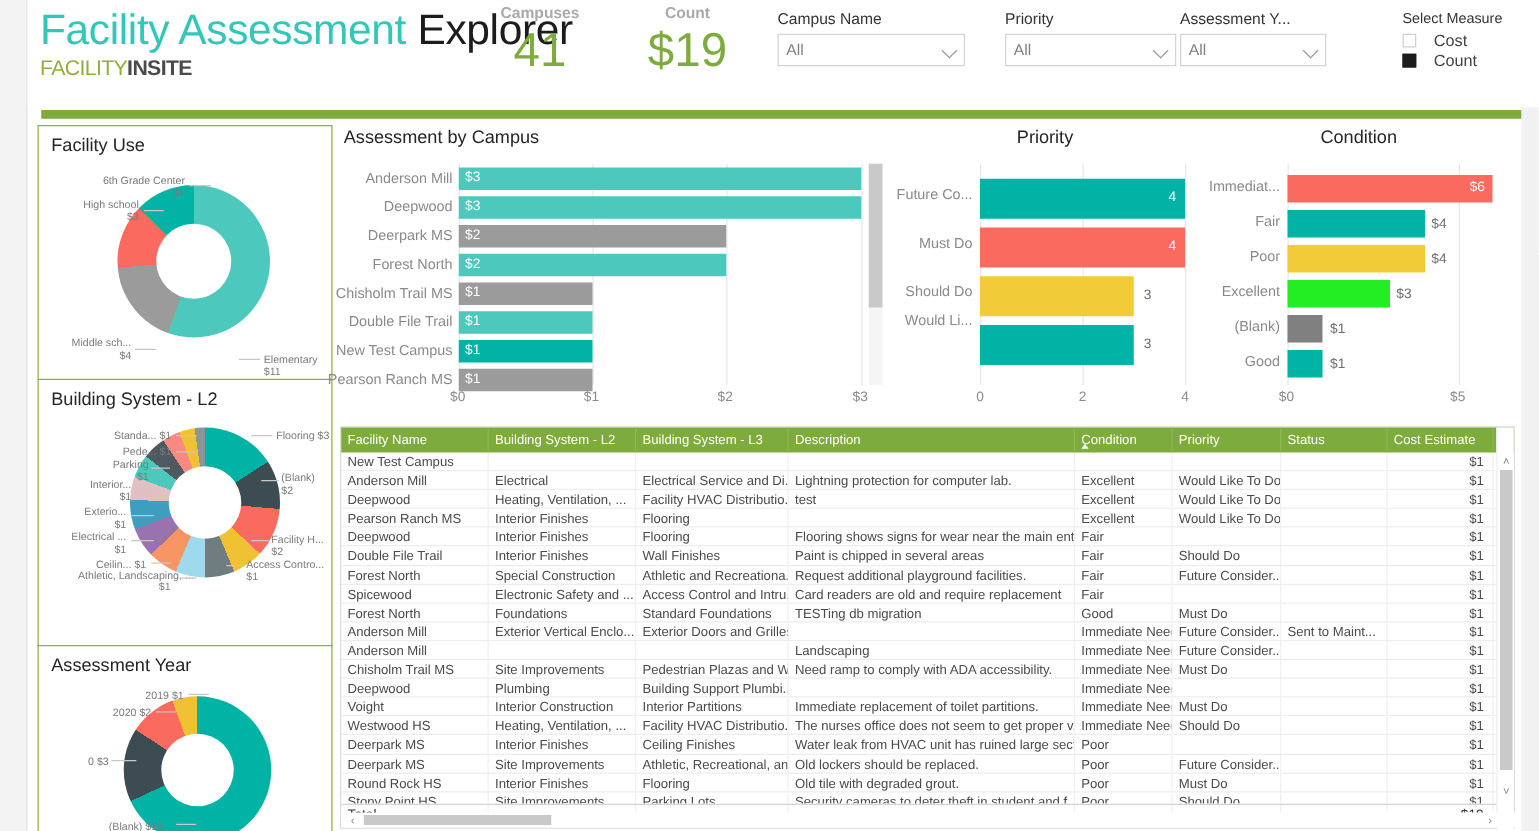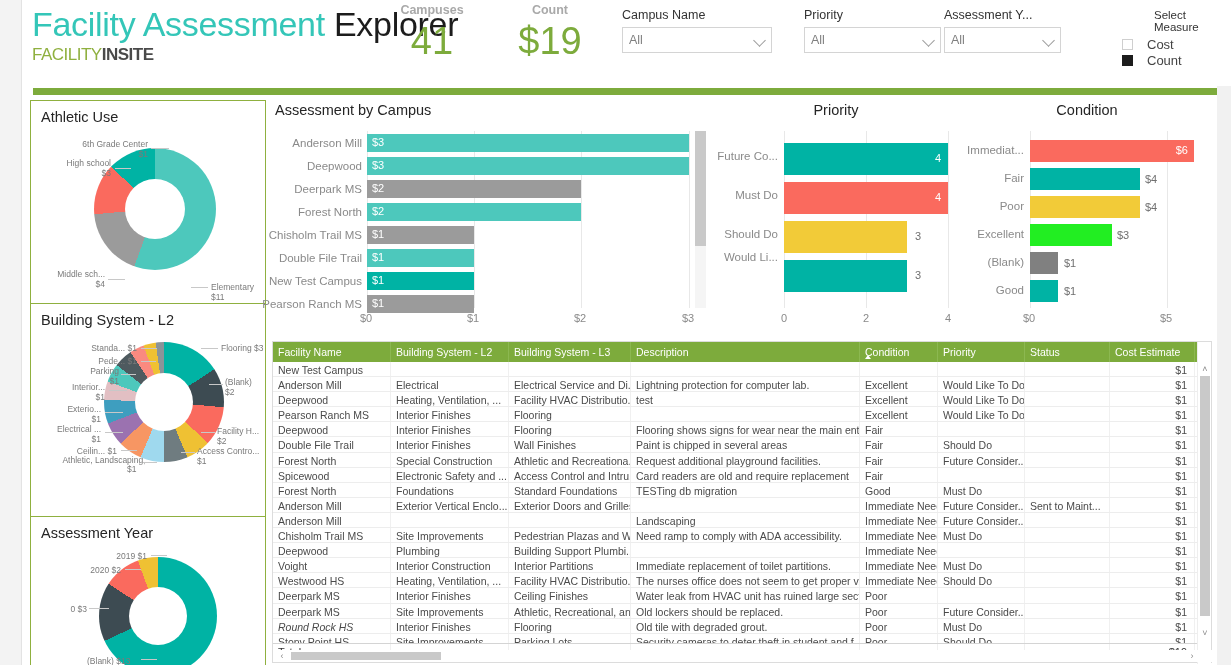--- a/index.html
+++ b/index.html
@@ -32,21 +32,21 @@
   .filter { position:absolute; }
   .filter-label { font-size:12.5px; color:#333; margin-bottom:5px; }
   .filter-box { width:150px; height:26px; border:1px solid #d4d4d4; background:#fff;
       display:flex; align-items:center; padding:0 6px; position:relative; }
   .filter-val { font-size:12.5px; color:#808080; }
   .chev { position:absolute; right:7px; top:8px; width:9px; height:9px;
       border-right:1.3px solid #9a9a9a; border-bottom:1.3px solid #9a9a9a;
       transform:rotate(45deg); }
 
   .measure { position:absolute; left:1100px; top:9px; }
-  .measure-title { font-size:11.5px; color:#333; margin-bottom:4px;margin-left:32px; }
+  .measure-title { font-size:11.5px; color:#333; margin-bottom:4px; }
   .measure-row { display:flex; align-items:center; gap:14px; margin-bottom:1px; }
   .cbx { width:11px; height:11px; border:1.4px solid #cfcfcf; background:#fff; }
   .cbx.on { background:#1c1c1c; border-color:#1c1c1c; }
   .measure-lbl { font-size:13px; color:#444; }
 
   .green-bar { position:absolute; left:33px; top:88px; width:1188px; height:7px; background:#7DAB3C; }
 
   
   .panel { position:absolute; background:#fff; border:1px solid #8FB03F; }
   .panel-title { font-size:14.5px; color:#252525; padding:8px 0 0 10px; }
@@ -171,21 +171,21 @@
       <div class="measure-row">
         <span class="cbx on"></span>
         <span class="measure-lbl">Count</span>
       </div>
     </div>
   </div>
 
   <div class="green-bar"></div>
 
   <div class="panel" style="left:30px; top:100px; width:236px; height:205px;">
-    <div class="panel-title">Athletic Use</div>
+    <div class="panel-title">Facility Use</div>
     <div class="donut-wrap" style="position:absolute; left:0; top:0; width:236px; height:205px;">
       <div class="donut" style="left:63px; top:47px; width:122px; height:122px;
              background: conic-gradient(from 0deg,
                #4DC8BC 0deg 199.8deg,
                #9B9B9B 199.8deg 265.1deg,
                #FA6A5E 265.1deg 314.1deg,
                #00B3A4 314.1deg 360deg);"></div>
       <div style="position:absolute; left:94px; top:78px; width:60px; height:60px; border-radius:50%; background:#fff;"></div>
 
       <div class="dlabel l" style="left:42px; top:38px; width:75px;">
@@ -634,21 +634,21 @@
           <div class="td" style="width:118px;">Deerpark MS</div>
           <div class="td" style="width:118px;">Site Improvements</div>
           <div class="td" style="width:122px;">Athletic, Recreational, an...</div>
           <div class="td" style="width:229px;">Old lockers should be replaced.</div>
           <div class="td" style="width:78px;">Poor</div>
           <div class="td" style="width:87px;">Future Consider...</div>
           <div class="td" style="width:85px;"></div>
           <div class="td num" style="width:85px;">$1</div>
         </div>
       <div class="tr">
-          <div class="td" style="width:118px;font-style:italic;">Round Rock HS</div>
+          <div class="td" style="width:118px;">Round Rock HS</div>
           <div class="td" style="width:118px;">Interior Finishes</div>
           <div class="td" style="width:122px;">Flooring</div>
           <div class="td" style="width:229px;">Old tile with degraded grout.</div>
           <div class="td" style="width:78px;">Poor</div>
           <div class="td" style="width:87px;">Must Do</div>
           <div class="td" style="width:85px;"></div>
           <div class="td num" style="width:85px;">$1</div>
         </div>
       <div class="tr" style="height:10px; overflow:hidden;">
           <div class="td" style="width:118px;">Stony Point HS</div>

